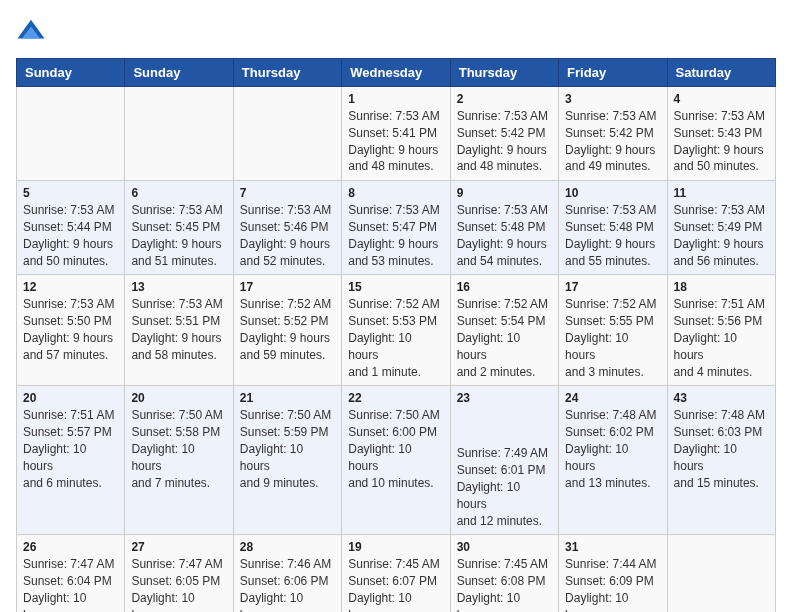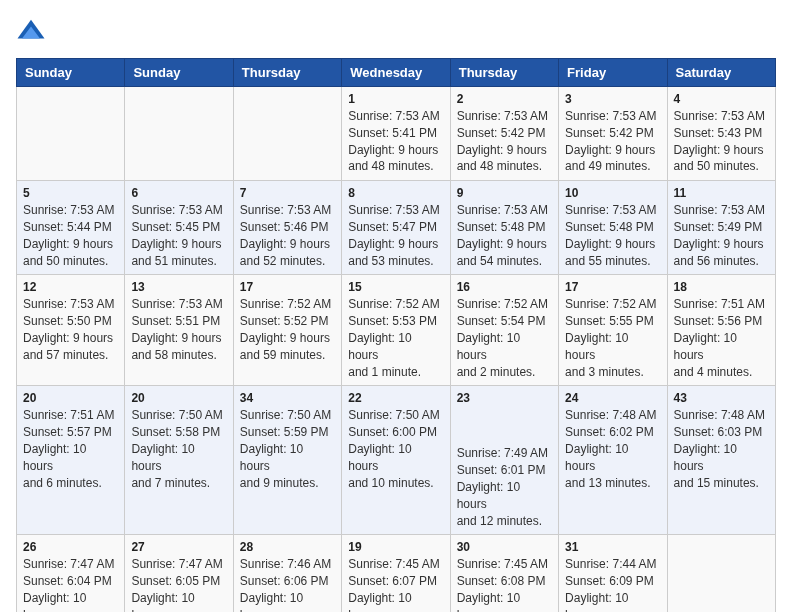--- a/index.html
+++ b/index.html
@@ -263,21 +263,21 @@
 and 6 minutes.</div>
         </td>
         <td>
           <div class="day-number">20</div>
           <div class="cell-info" style="white-space: pre-line;">Sunrise: 7:50 AM
 Sunset: 5:58 PM
 Daylight: 10 hours
 and 7 minutes.</div>
         </td>
         <td>
-          <div class="day-number">34</div>
+          <div class="day-number">21</div>
           <div class="cell-info" style="white-space: pre-line;">Sunrise: 7:50 AM
 Sunset: 5:59 PM
 Daylight: 10 hours
 and 9 minutes.</div>
         </td>
         <td>
           <div class="day-number">22</div>
           <div class="cell-info" style="white-space: pre-line;">Sunrise: 7:50 AM
 Sunset: 6:00 PM
 Daylight: 10 hours

